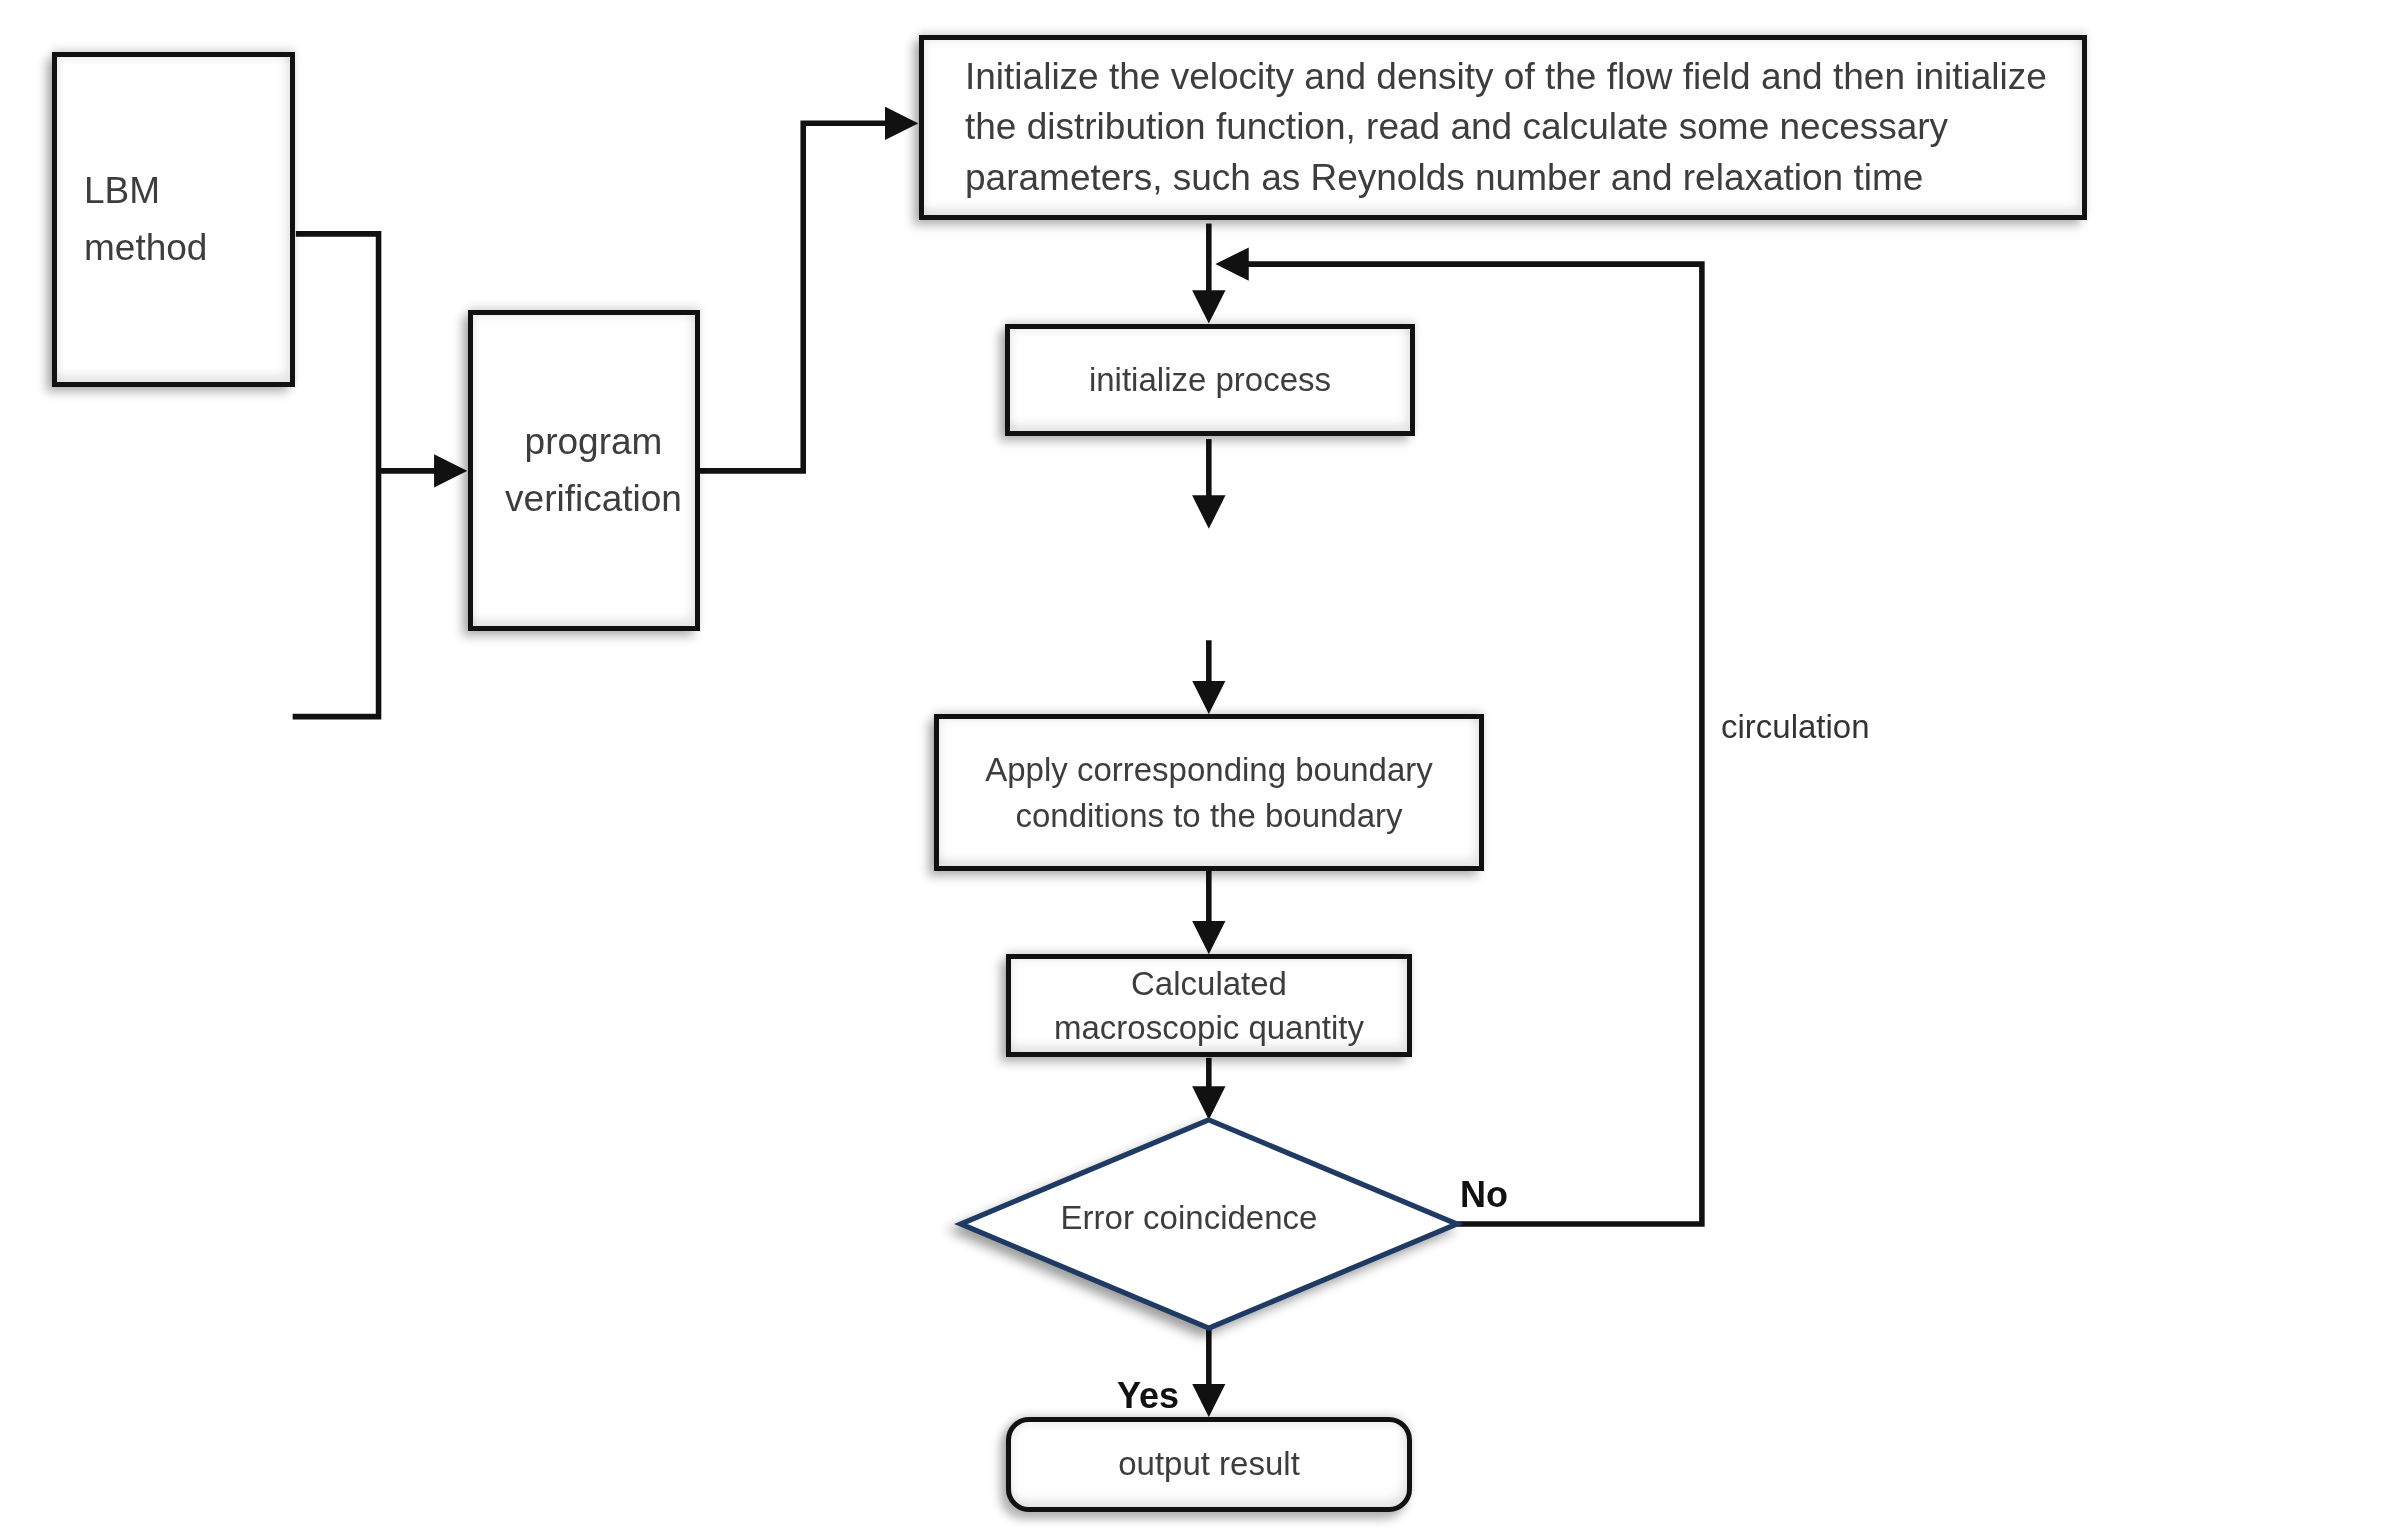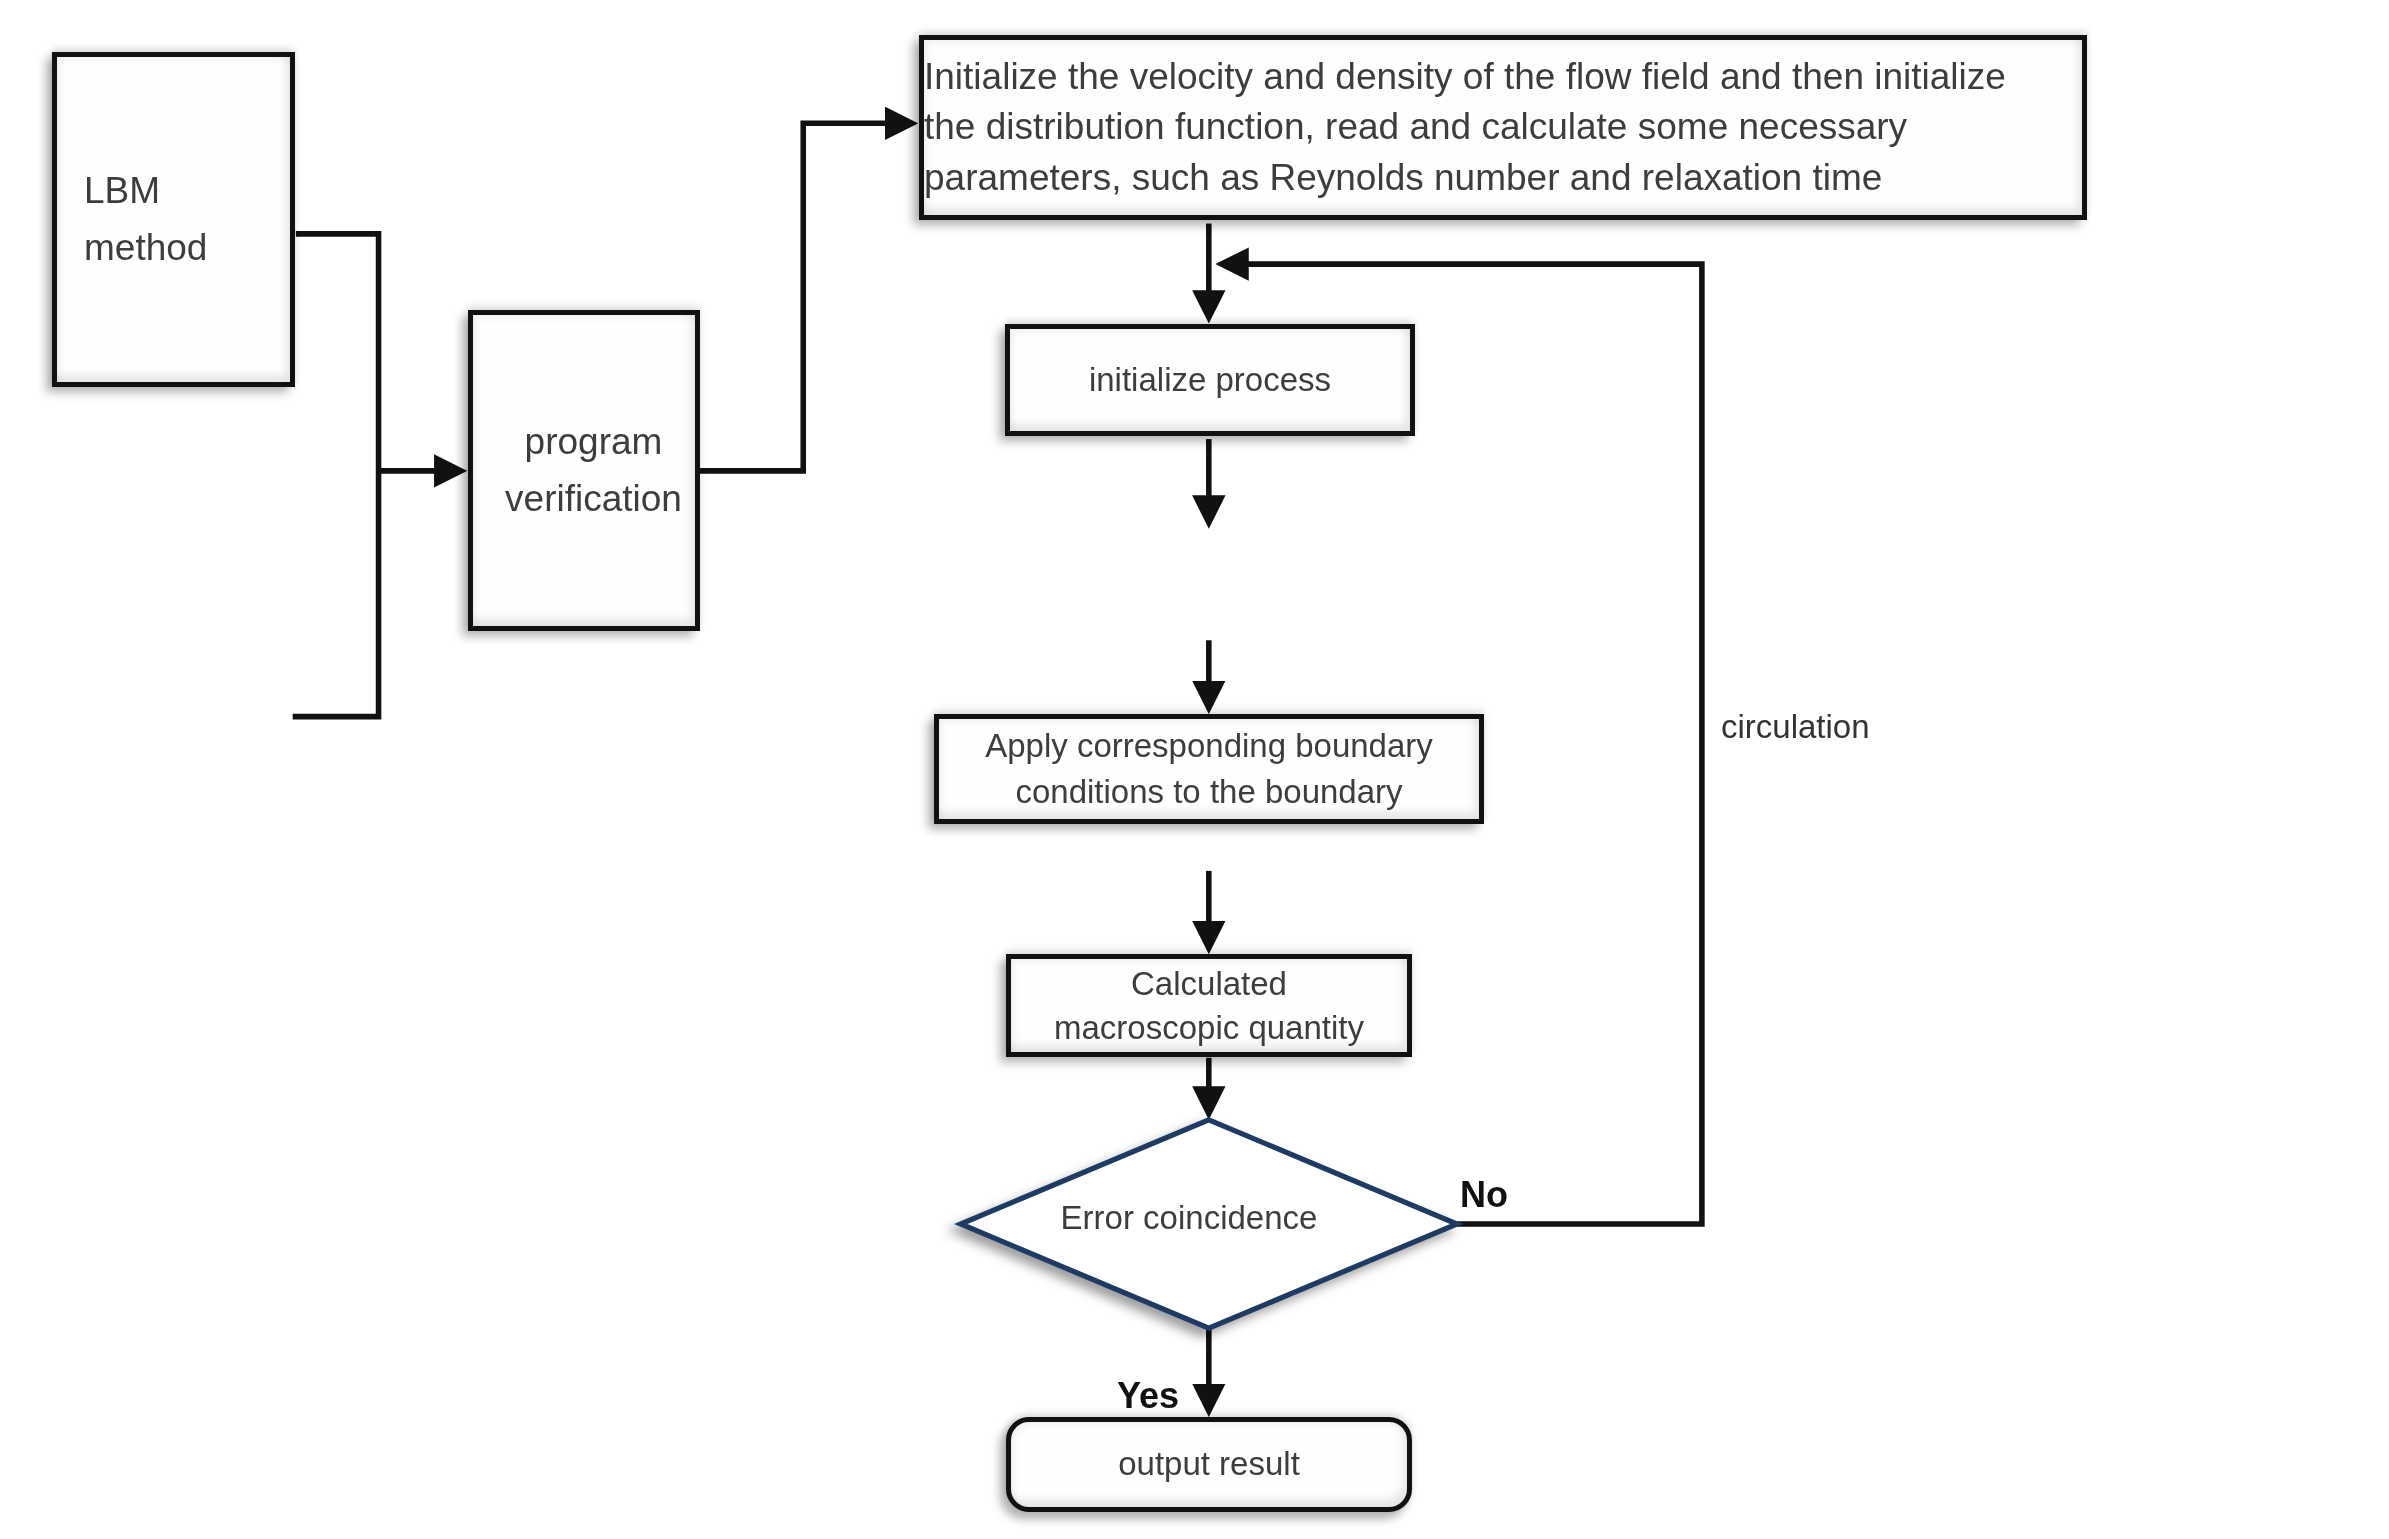--- a/index.html
+++ b/index.html
@@ -37,24 +37,24 @@
     box-shadow:-5.6px 6.4px 9.5px rgba(0,0,0,0.30),
                0 -4px 7.2px rgba(0,0,0,0.12),
                inset -4px -6.4px 8px rgba(0,0,0,0.10),
                inset 3.2px 3.2px 6.4px rgba(0,0,0,0.05);
     line-height:1.42;
   }
   .node.left-text{align-items:flex-start;text-align:left;}
   #node-lbm{left:52px;top:52px;width:243px;height:335px;padding-left:27px;font-size:37px;line-height:1.52;}
   #node-reynolds{left:33px;top:544px;width:259px;height:329px;padding-left:37px;font-size:37px;line-height:1.52;}
   #node-pv{left:468px;top:310px;width:232px;height:321px;padding-left:19px;font-size:37px;line-height:1.52;align-items:center;}
-  #node-init{left:919px;top:35px;width:1168px;height:185px;font-size:37px;line-height:1.36;}
+  #node-init{left:919px;top:35px;width:1168px;height:185px;padding-left:41px;font-size:37px;line-height:1.36;}
   #node-collision{left:1005px;top:324px;width:410px;height:112px;font-size:33px;}
   #node-transport{left:1007px;top:529px;width:404px;height:111px;font-size:33px;}
-  #node-apply{left:934px;top:714px;width:550px;height:110px;font-size:33px;line-height:1.38;}
+  #node-apply{left:934px;top:714px;width:550px;height:157px;font-size:33px;line-height:1.38;}
   #node-calc{left:1006px;top:954px;width:406px;height:103px;font-size:33px;line-height:1.32;}
   #node-output{left:1006px;top:1417px;width:406px;height:95px;font-size:33px;border-radius:23px;}
   .diamond-label{
     position:absolute;left:941px;top:1199px;width:496px;
     text-align:center;font-size:33px;color:var(--text,#3d3d3d);
   }
   .edge-label{
     position:absolute;
     font-size:36px;font-weight:bold;color:var(--bold-label,#111);margin-top:24px;
   }

